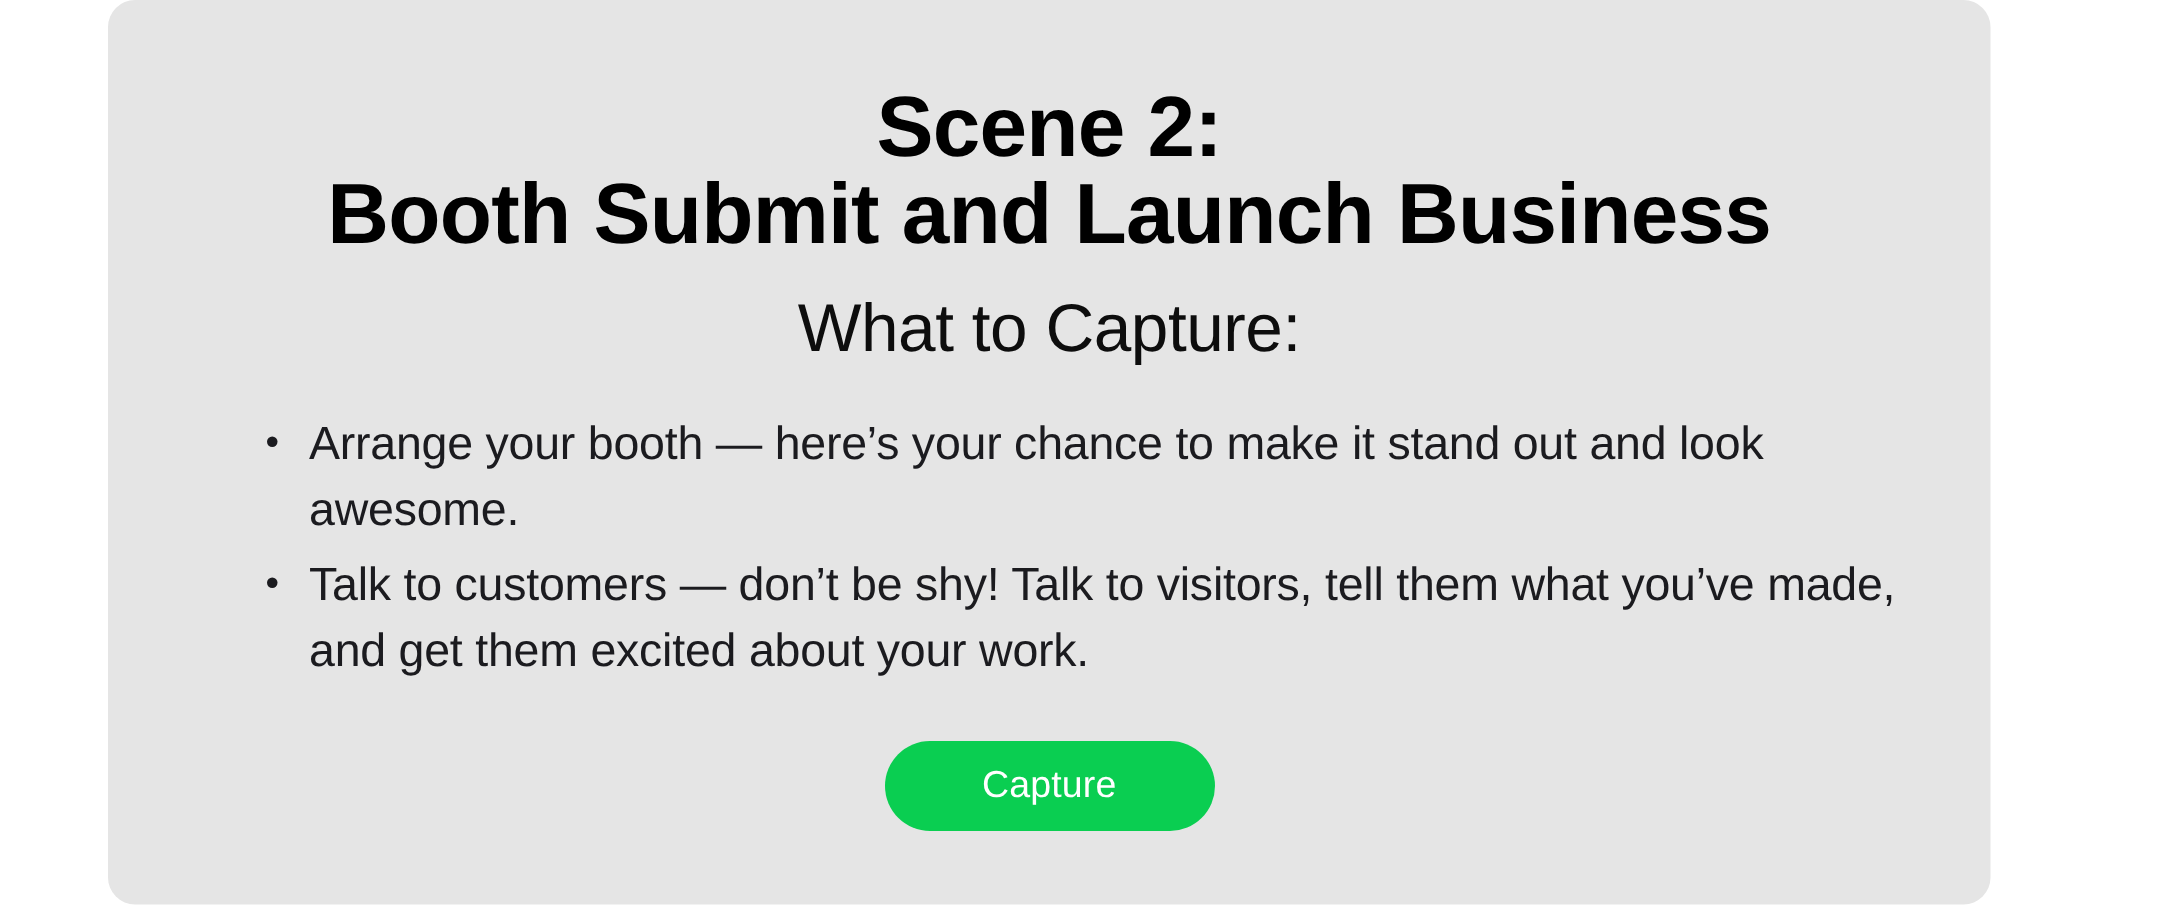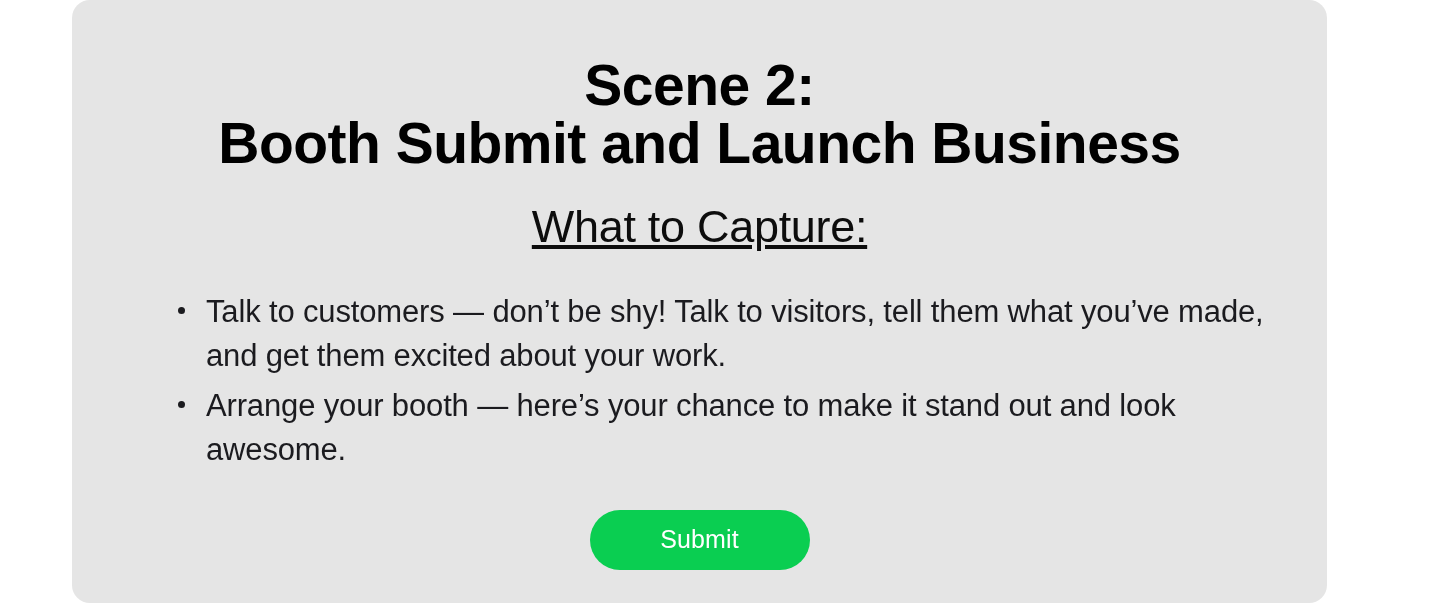--- a/index.html
+++ b/index.html
@@ -39,29 +39,28 @@
     color: #000000;
     font-weight: 700;
     letter-spacing: -0.5px;
     line-height: 1.02;
   }
   .title-line-1 { font-size: 57px; }
   .title-line-2 { font-size: 57px; }
 
   
   .subtitle {
-    margin: 8px;
+    margin: 0;
     padding-top: 22px;
     text-align: center;
     color: #0d0d0d;
     font-size: 45px;
     font-weight: 400;
     letter-spacing: -0.3px;
     line-height: 1.1;
-    text-decoration: underline;
   }
 
   
   .capture-list {
     list-style: none;
     margin: 0;
     padding: 30px 52px 0 104px;
   }
   .capture-item {
     position: relative;
@@ -115,25 +114,25 @@
   <h1 class="title-block">
     <span class="title-line title-line-1">Scene 2:</span>
     <span class="title-line title-line-2">Booth Submit and Launch Business</span>
   </h1>
 
   <h2 class="subtitle">What to Capture:</h2>
 
   <ul class="capture-list">
     <li class="capture-item">
       <span class="bullet-dot"></span>
-      <span>Talk to customers — don’t be shy!  Talk to visitors, tell them what you’ve made, and get them excited about your work.</span>
+      <span>Arrange your booth — here’s your chance to make it stand out and look awesome.</span>
     </li>
     <li class="capture-item">
       <span class="bullet-dot"></span>
-      <span>Arrange your booth — here’s your chance to make it stand out and look awesome.</span>
+      <span>Talk to customers — don’t be shy!  Talk to visitors, tell them what you’ve made, and get them excited about your work.</span>
     </li>
   </ul>
 
   <div class="submit-row">
-    <button class="submit-button" type="button">Submit</button>
+    <button class="submit-button" type="button">Capture</button>
   </div>
 
 </div>
 
 </body></html>

